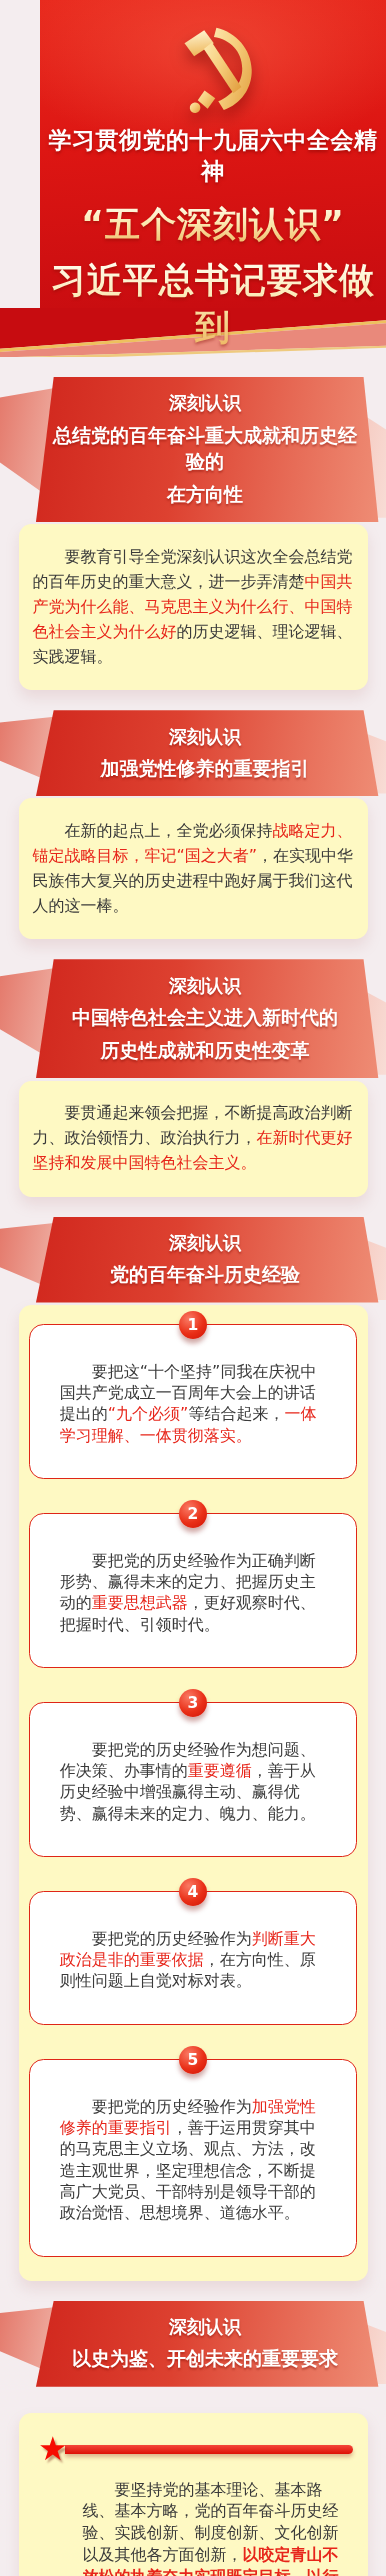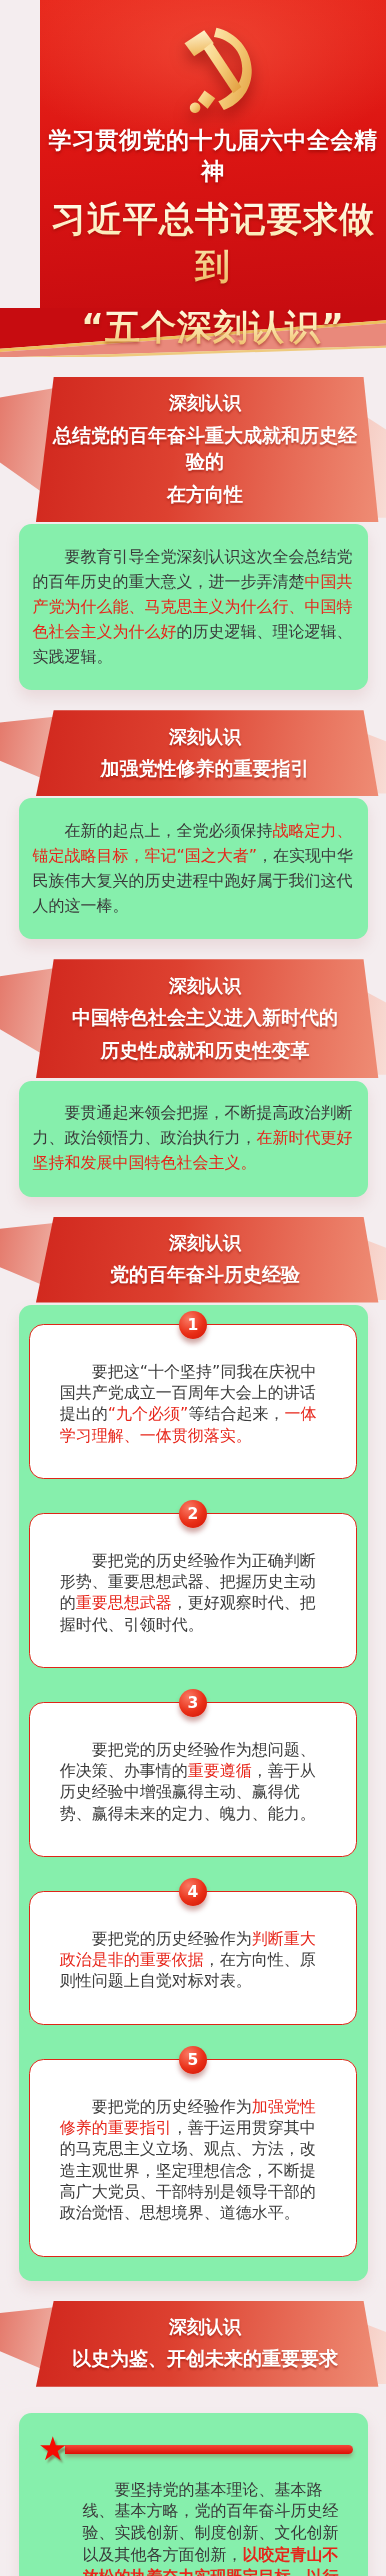--- a/index.html
+++ b/index.html
@@ -31,21 +31,21 @@
     clip-path:polygon(30% 0,100% 24%,100% 100%,0 100%);}
   .banner-main{position:relative;z-index:1;display:flex;flex-direction:column;justify-content:center;
     align-items:center;text-align:center;padding:14.4px 24px;color:#fff;
     clip-path:polygon(8.2% 0,93.8% 0,97.9% 100%,3.3% 100%);
     background:linear-gradient(97deg,#d0251c 0%,#dd4130 42%,#ef8f77 100%);}
   .banner-label{font-size:18px;font-weight:700;text-shadow:0 1.5px 2.1px rgba(140,20,10,.5);}
   .banner-title{font-size:19px;font-weight:700;margin-top:7.2px;text-shadow:0 1.5px 2.1px rgba(140,20,10,.5);}
   .banner-title:empty{display:none;}
 
   
-  .card{margin:0 18.5px;background:#86efac;border-radius:12.4px;position:relative;
+  .card{margin:0 18.5px;background:#fef9c3;border-radius:12.4px;position:relative;
     box-shadow:0 7.2px 13.4px rgba(190,130,130,.18);}
   .body-card{margin-top:2.1px;padding:20.6px 14px;font-size:16px;line-height:1.56;color:#3a3a3a;}
   .body-text{margin:0;text-indent:2em;}
   .seg-red{color:#e7251a;}
   .seg-redb{color:#e7251a;font-weight:700;}
 
   
   .list-card{margin-top:2.1px;padding:2.1px 10.3px 24px;}
   .num-item{position:relative;border:1.5px solid #df2517;border-radius:14.4px;background:#fff;
     margin-top:34px;padding:18.5px 13px 15.5px;font-size:16px;line-height:1.33;color:#3a3a3a;}
@@ -88,22 +88,22 @@
         <g fill="url(#gold)" transform="rotate(-7 110 105)">
           <path d="M128 12 C172 28 200 70 196 116 C192 158 162 190 122 199 L112 178 C146 168 172 142 175 110 C179 72 156 42 120 32 Z"></path>
           <path d="M84 150 L106 170 L86 192 L66 170 Z"></path>
           <circle cx="58" cy="186" r="12"></circle>
           <path fill="url(#gold2)" d="M52 38 L100 14 L118 46 L70 70 Z"></path>
           <path d="M94 56 L114 44 L168 152 L148 164 Z"></path>
         </g>
       </svg>
     </div>
     <div class="hero-kicker">学习贯彻党的十九届六中全会精神</div>
+    <div class="hero-big second">“五个深刻认识”</div>
     <div class="hero-big">习近平总书记要求做到</div>
-    <div class="hero-big second">“五个深刻认识”</div>
   </header>
   <svg class="hero-edge" viewBox="0 0 750 96" preserveAspectRatio="none" aria-hidden="true">
     <polygon points="0,0 750,0 750,24 0,80" fill="#c70c10"></polygon>
     <polygon points="0,80 750,24 750,30 0,86" fill="#eec05e"></polygon>
     <polygon points="0,86 750,30 750,74 0,97" fill="#e9897b"></polygon>
     <polygon points="0,97 750,74 750,78 0,103" fill="#edc571" opacity=".9"></polygon>
   </svg>
 
   <section class="sec">
     <div class="banner">
@@ -152,21 +152,21 @@
 
       </div>
     </div>
     <div class="card list-card">
       <div class="num-item">
         <div class="num-badge">1</div>
         <p class="item-text"><span class="seg-n">要把这“十个坚持”同我在庆祝中国共产党成立一百周年大会上的讲话提出的</span><span class="seg-red">“九个必须”</span><span class="seg-n">等结合起来，</span><span class="seg-red">一体学习理解、一体贯彻落实。</span></p>
       </div>
       <div class="num-item">
         <div class="num-badge">2</div>
-        <p class="item-text"><span class="seg-n">要把党的历史经验作为正确判断形势、重要思想武器、把握历史主动的</span><span class="seg-red">重要思想武器</span><span class="seg-n">，更好观察时代、把握时代、引领时代。</span></p>
+        <p class="item-text"><span class="seg-n">要把党的历史经验作为正确判断形势、赢得未来的定力、把握历史主动的</span><span class="seg-red">重要思想武器</span><span class="seg-n">，更好观察时代、把握时代、引领时代。</span></p>
       </div>
       <div class="num-item">
         <div class="num-badge">3</div>
         <p class="item-text"><span class="seg-n">要把党的历史经验作为想问题、作决策、办事情的</span><span class="seg-red">重要遵循</span><span class="seg-n">，善于从历史经验中增强赢得主动、赢得优势、赢得未来的定力、魄力、能力。</span></p>
       </div>
       <div class="num-item">
         <div class="num-badge">4</div>
         <p class="item-text"><span class="seg-n">要把党的历史经验作为</span><span class="seg-red">判断重大政治是非的重要依据</span><span class="seg-n">，在方向性、原则性问题上自觉对标对表。</span></p>
       </div>
       <div class="num-item">

